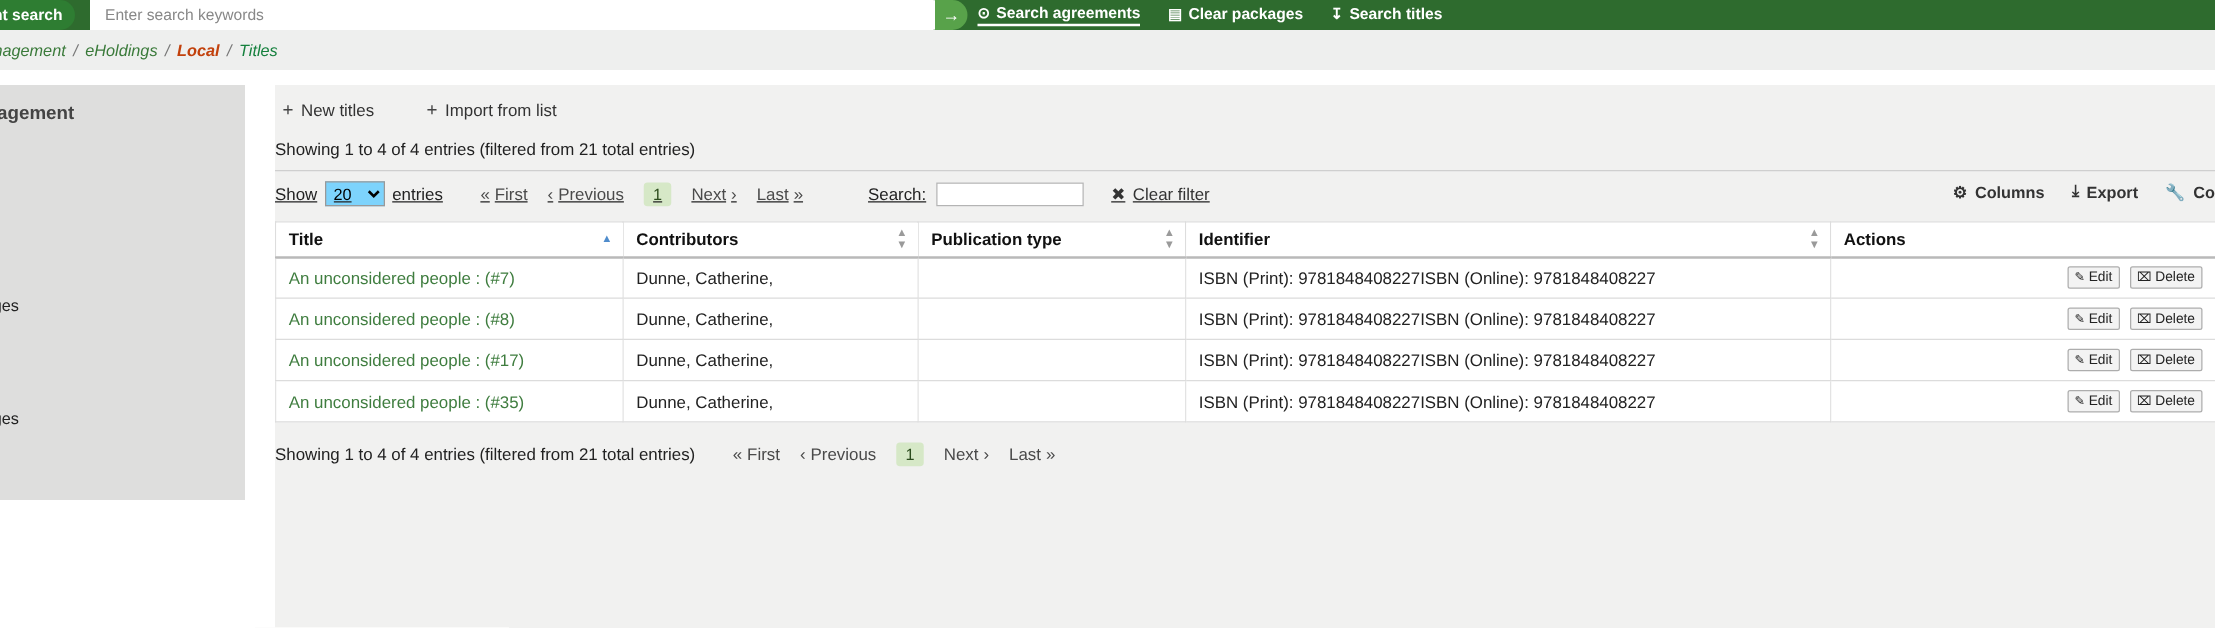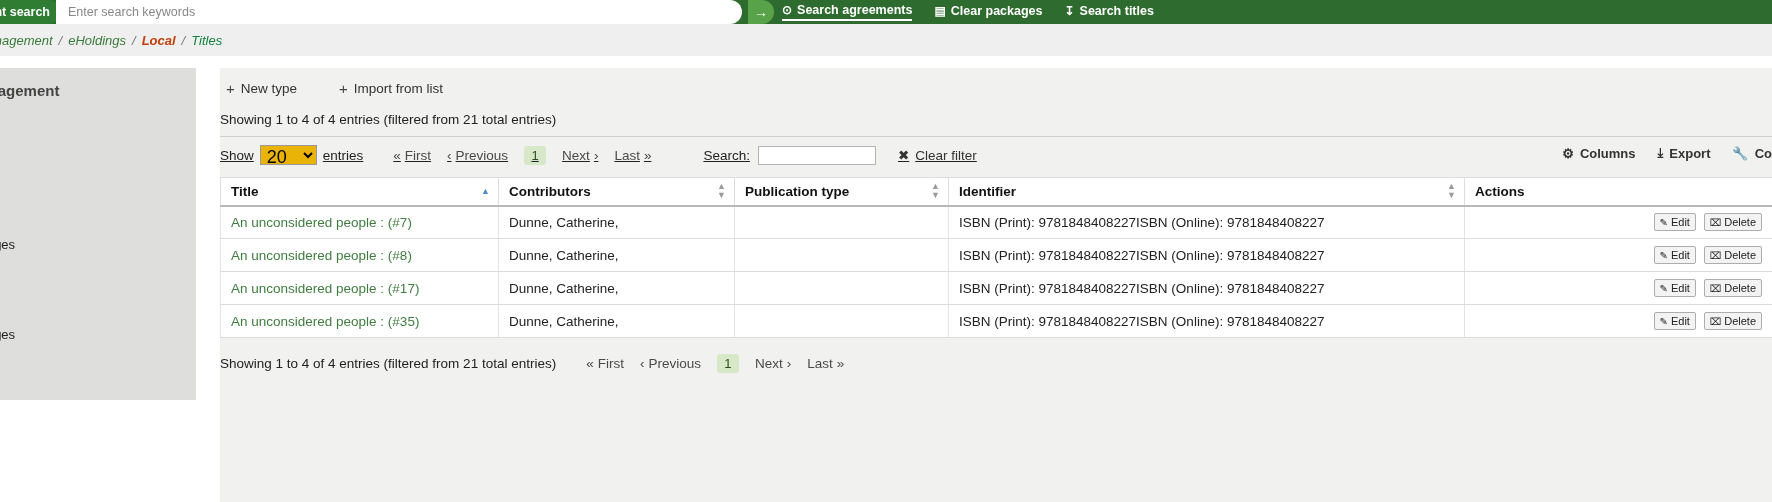--- a/index.html
+++ b/index.html
@@ -24,21 +24,21 @@
     position: absolute; left: -58px; top: 0px;
     height: 24px; width: 118px;
     background: #2e7d32;
     border-radius: 0 14px 14px 0;
     color: #fff; font-weight: bold; font-size: 12.5px;
     display: flex; align-items: center; justify-content: flex-end;
     padding-right: 10px;
     white-space: nowrap;
   }
   .search-field-wrap {
-    position: absolute; left: 56px; top: 0px;
+    position: absolute; left: 72px; top: 0px;
     width: 706px; height: 24px;
     display: flex; align-items: center;
   }
   .search-input {
     width: 686px; height: 24px;
     border: none; outline: none;
     background: #fff;
     border-radius: 0 14px 14px 0;
     padding: 0 12px;
     font-family: "Liberation Sans", sans-serif;
@@ -127,22 +127,22 @@
     font-size: 13.5px; color: #222; padding-top: 10px; padding-bottom: 9px;
   }
   .hr { height: 1px; background: #cfcfcf; width: 1552px; }
 
   .controls {
     display: flex; align-items: center;
     height: 36px; gap: 0px; position: relative; text-decoration: underline;
   }
   .show-entries { display: flex; align-items: center; gap: 6px; font-size: 13.5px; }
   .len-select {
-    font-family: "Liberation Sans", sans-serif; font-size: 18px;
-    height: 20px; padding: 0 2px; border: 1px solid #999; background: #eab308;
+    font-family: "Liberation Sans", sans-serif; font-size: 13px;
+    height: 20px; padding: 0 2px; border: 1px solid #999; background: #7dd3fc;
   }
   .pager { display: flex; align-items: center; gap: 16px; margin-left: 30px; font-size: 13.5px; }
   .pg { color: #4a4a4a; cursor: pointer; display: flex; align-items: center; gap: 4px; }
   .pg-num {
     background: #d6e8c7; color: #2c4c1e; min-width: 22px; text-align: center;
     padding: 2px 7px; border-radius: 3px; cursor: pointer; font-size: 13px;
   }
   .search-label { margin-left: 52px; font-size: 13.5px; display: flex; align-items: center; gap: 8px; }
   .tbl-search {
     width: 118px; height: 19px; border: 1px solid #b4b4b4; background: #fff;
@@ -260,21 +260,21 @@
     <div class="sb-item header">l</div>
     <div class="sb-item sub">Packages</div>
     <div class="sb-item sub selected">Titles</div>
   </div>
 
   <div class="main">
 
     <div class="actionbar">
       <button class="act-btn">
         <span class="plus">+</span>
-        <span>New type</span>
+        <span>New titles</span>
       </button>
       <button class="act-btn">
         <span class="plus">+</span>
         <span>Import from list</span>
       </button>
     </div>
 
     <div class="showing-top">Showing 1 to 4 of 4 entries (filtered from 21 total entries)</div>
     <div class="hr"></div>
 

